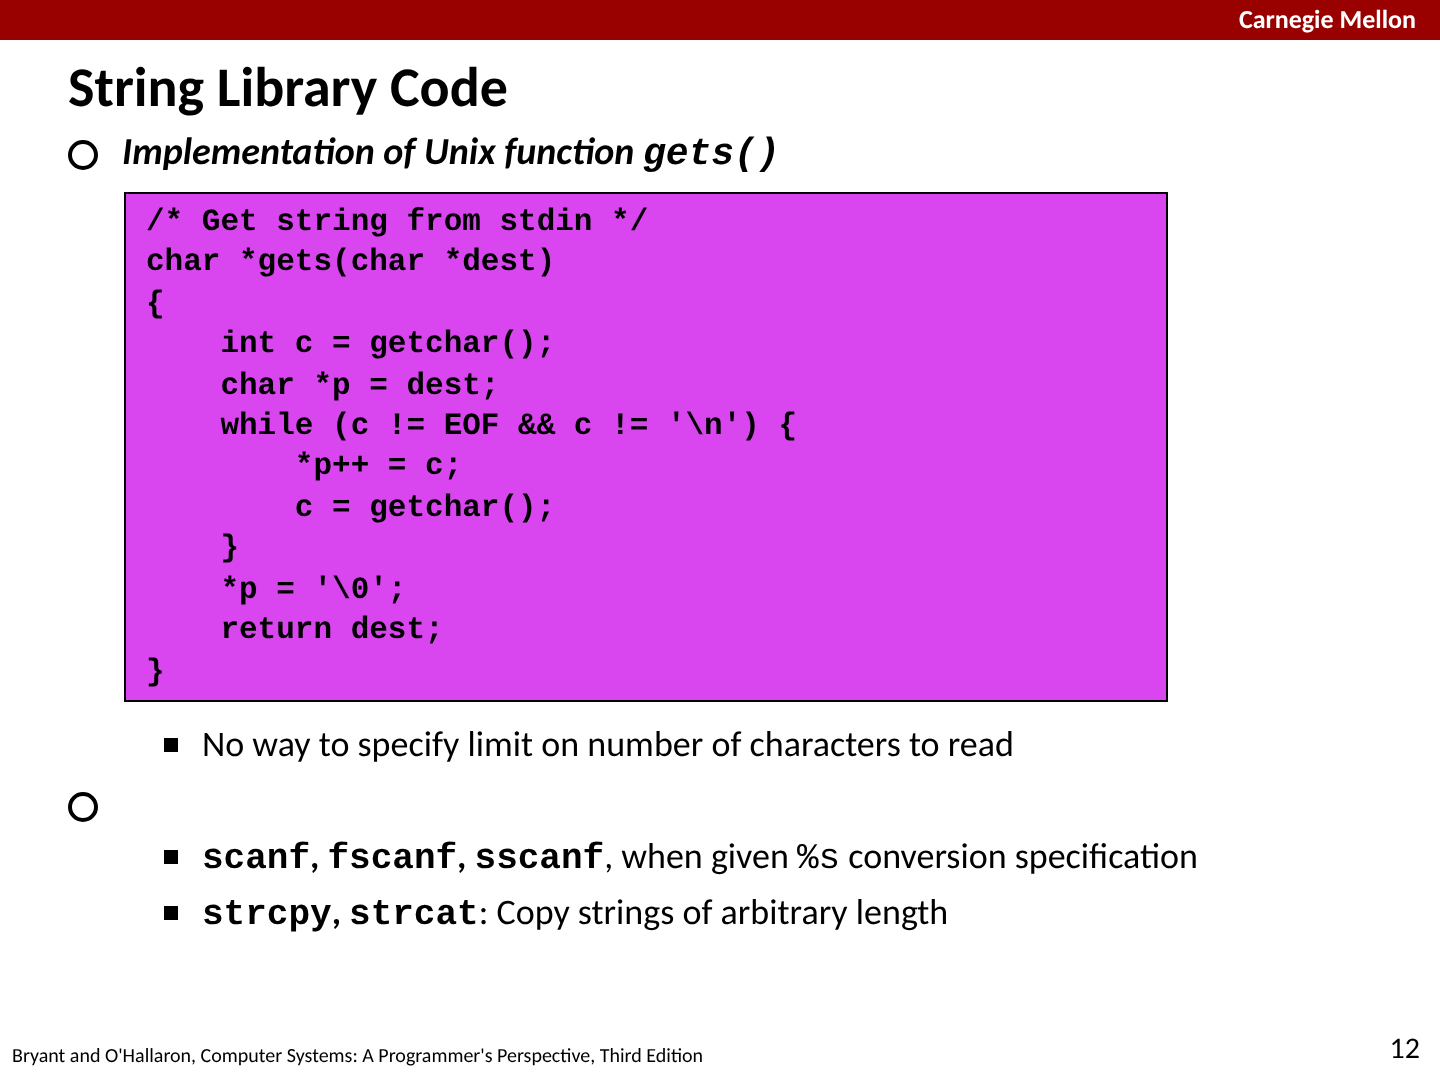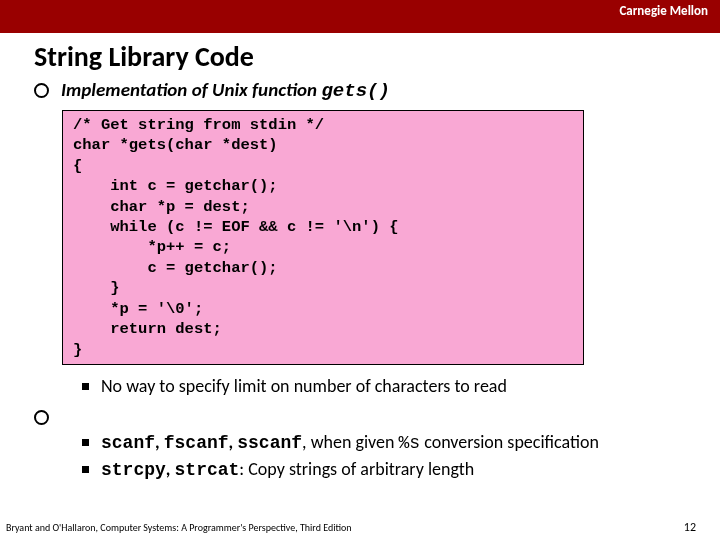--- a/index.html
+++ b/index.html
@@ -6,21 +6,21 @@
     margin: 0;
     padding: 0;
     width: 720px;
     height: 540px;
     font-family: Calibri, Arial, sans-serif;
     background: #ffffff;
     position: relative;
     overflow: hidden;
   }
   .top-bar {
-    height: 33px;
+    height: 20px;
     background: #990000;
     color: #ffffff;
     font-weight: bold;
     font-size: 13px;
     text-align: right;
     padding-right: 12px;
     line-height: 22px;
   }
   .title {
     font-size: 28px;
@@ -48,21 +48,21 @@
   .bullet-text {
     font-size: 19px;
     font-weight: bold;
     line-height: 1.25;
     font-style: italic;
   }
   .mono {
     font-family: "Courier New", monospace;
   }
   .code-box {
-    background: #f9a8d4;
+    background: #d946ef;
     border: 1px solid #000;
     margin: 4px 0 10px 28px;
     padding: 4px 10px 4px 10px;
     font-family: "Courier New", monospace;
     font-weight: bold;
     font-size: 15.5px;
     line-height: 1.32;
     width: 500px;
     white-space: pre;
   }
@@ -87,22 +87,22 @@
   .footer {
     position: absolute;
     bottom: 6px;
     left: 6px;
     font-size: 10px;
     color: #000;
   }
   .page-num {
     position: absolute;
     bottom: 6px;
-    right: 24px;
-    font-size: 12px;
+    right: 10px;
+    font-size: 15px;
     color: #000;
   }
 </style>
 </head>
 <body>
 
 <div class="top-bar">
   <span>Carnegie Mellon</span>
 </div>
 

